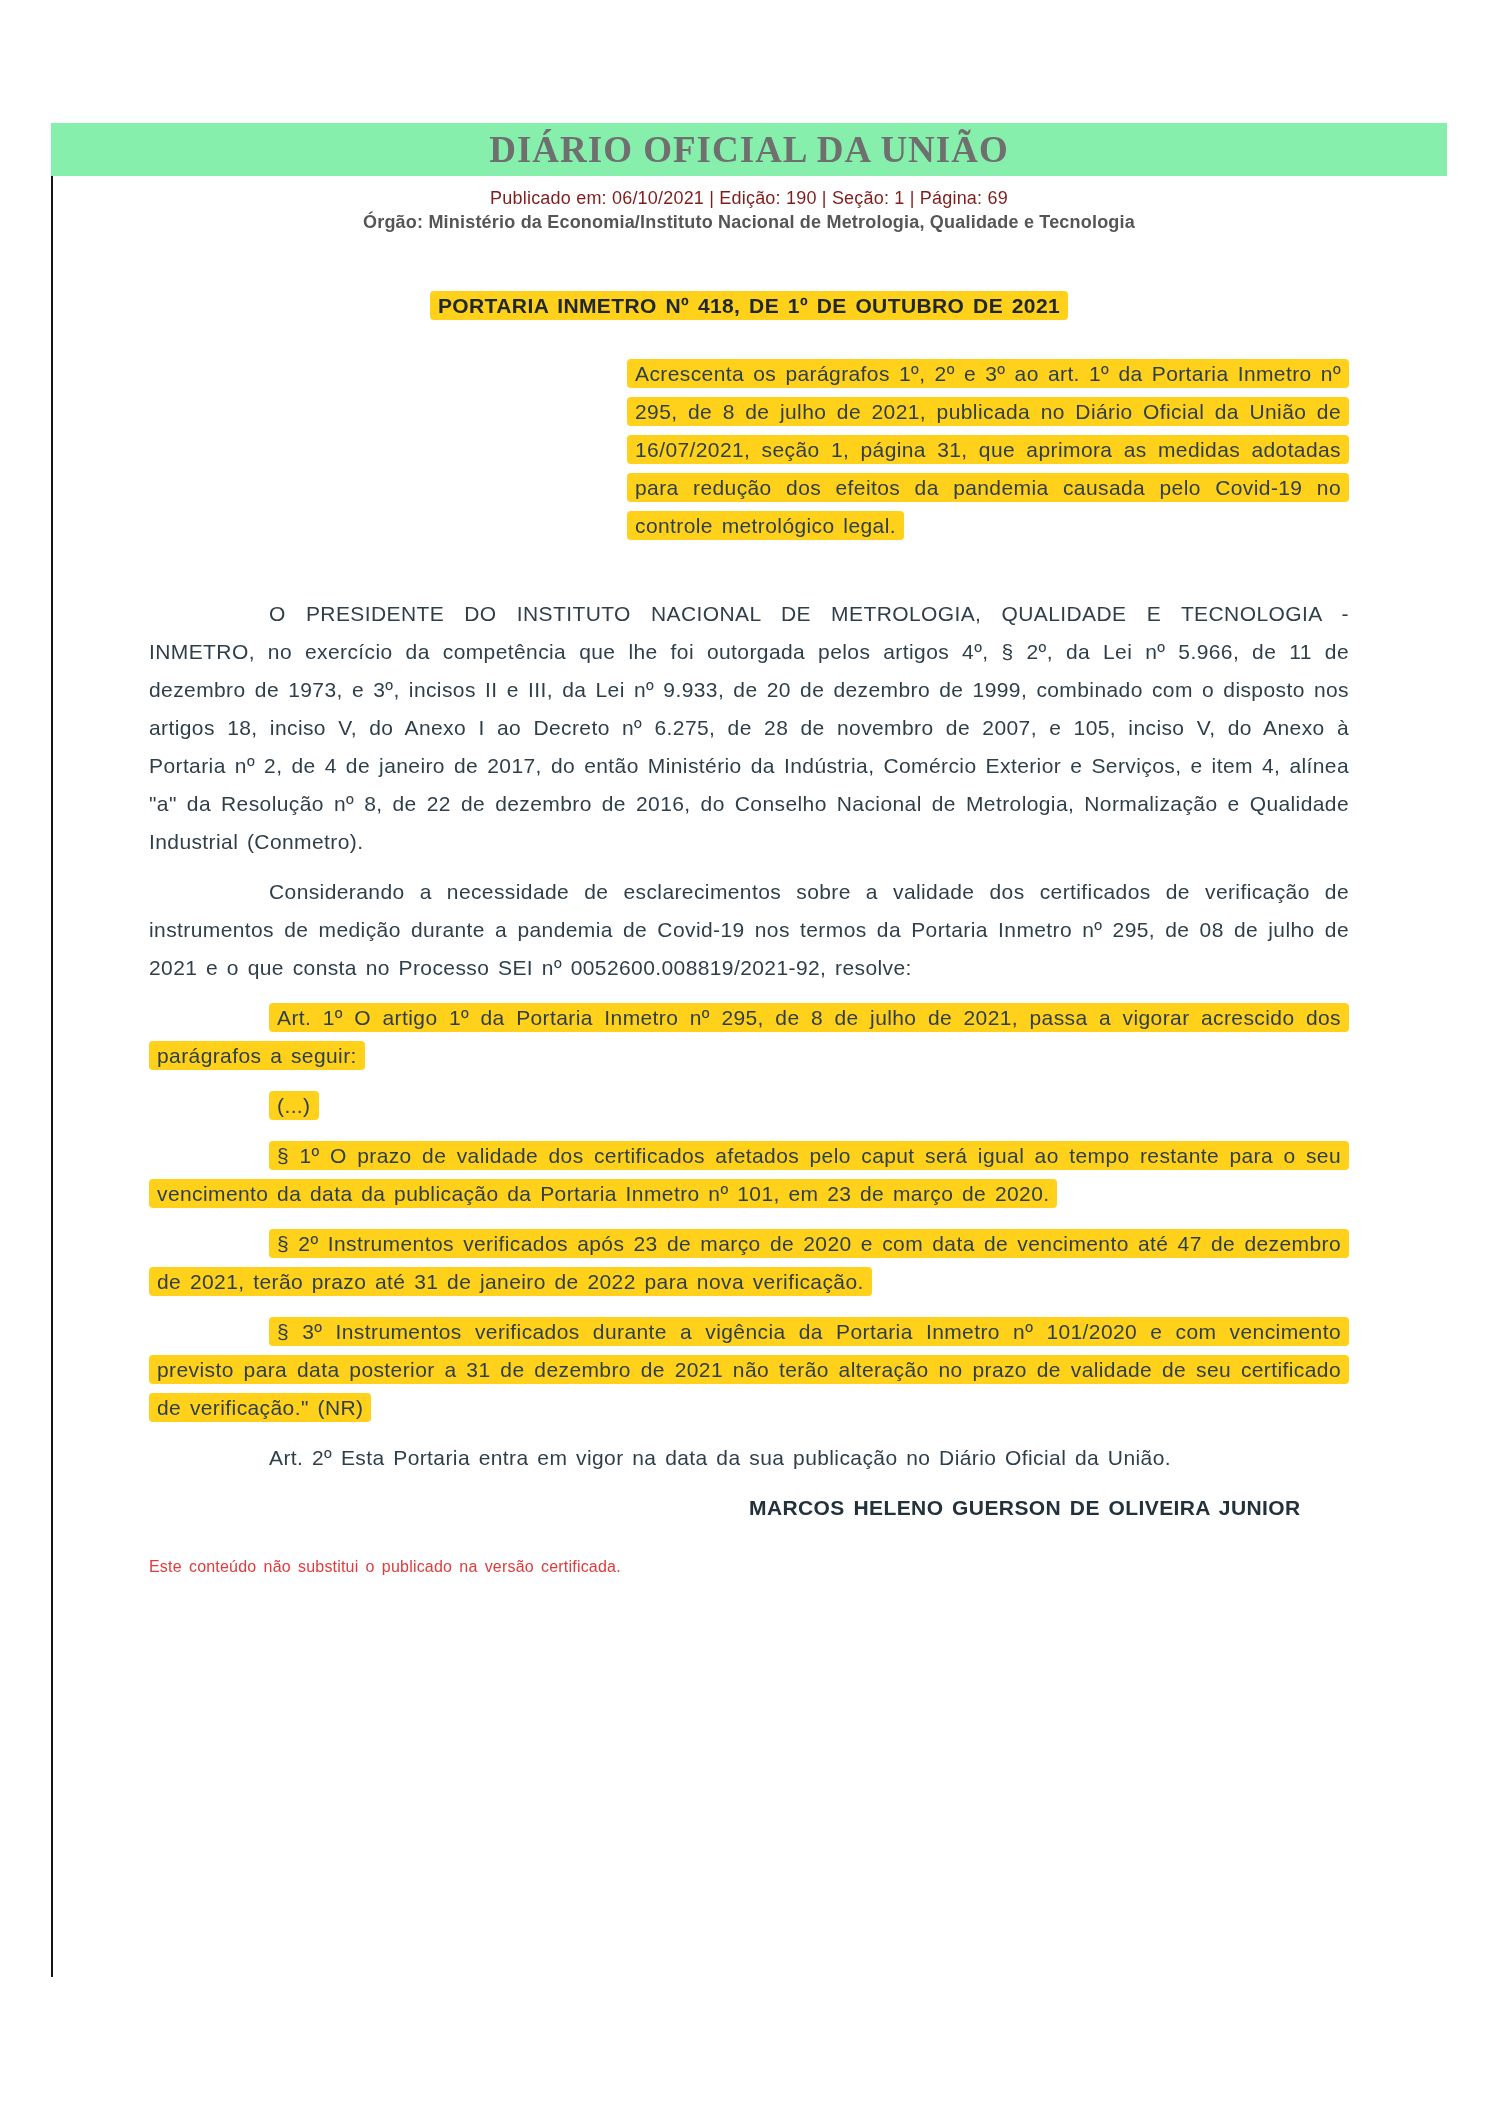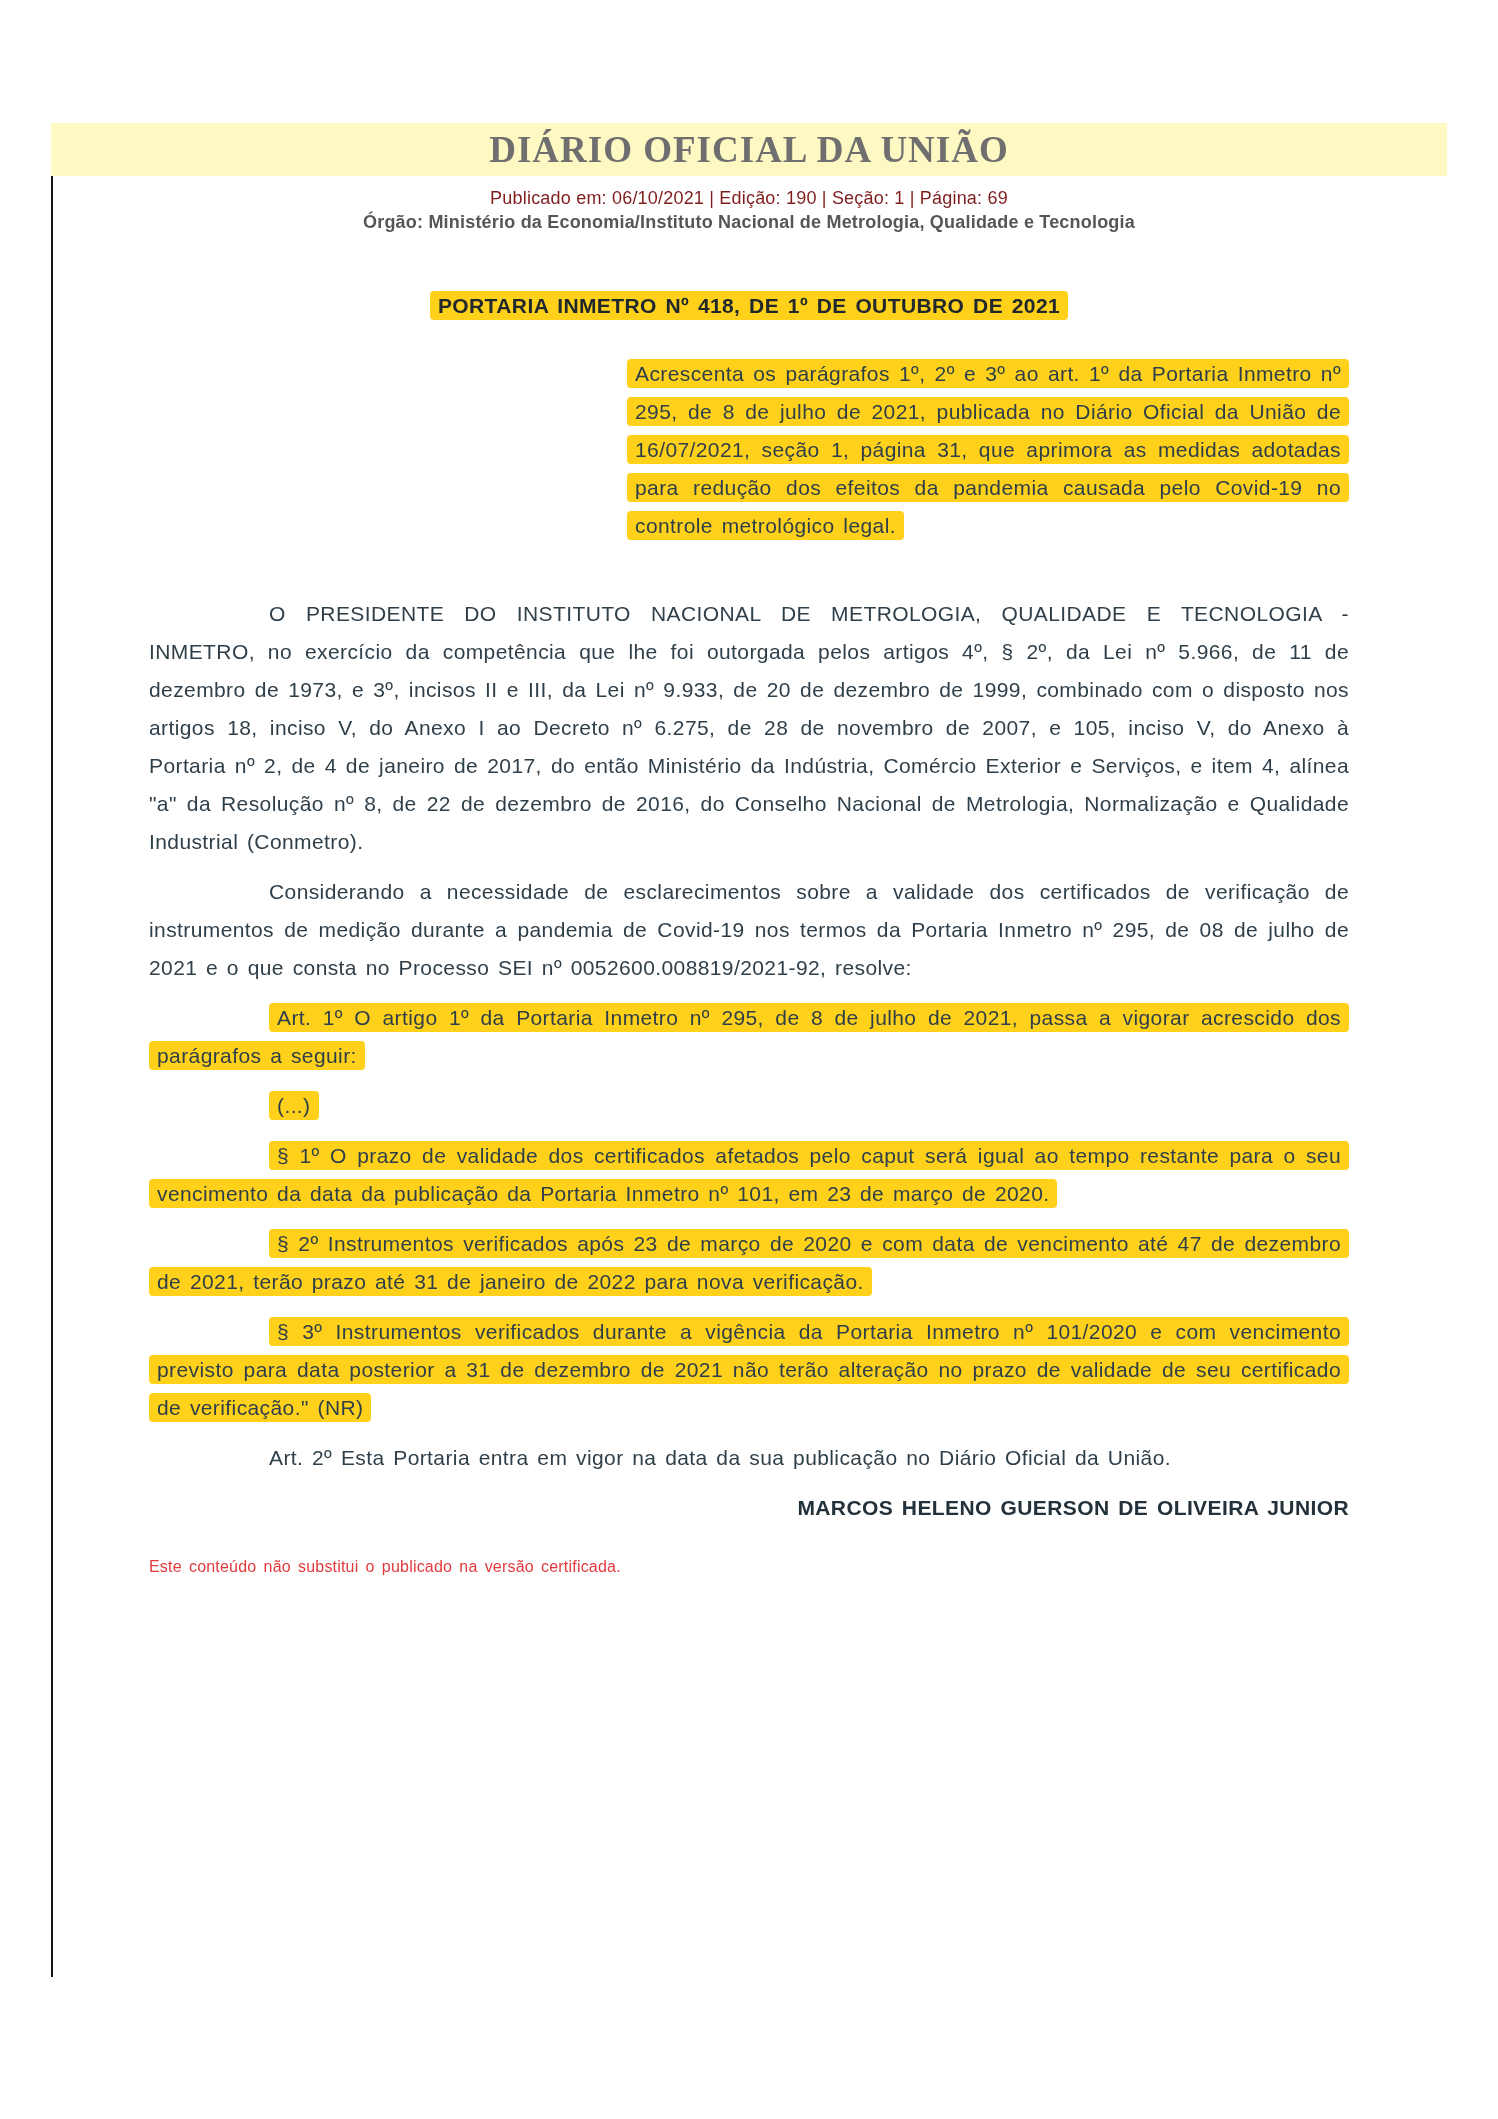--- a/index.html
+++ b/index.html
@@ -8,21 +8,21 @@
     position:relative;
     width:1498px; height:2119px;
     overflow:hidden;
     font-family:"Liberation Sans", sans-serif;
   }
 
   
   .banner {
     position:absolute; left:51px; top:123px;
     width:1396px; height:53px;
-    background:#fef9c3;
+    background:#86efac;
   }
   .banner-title {
     font-family:"Liberation Serif","DejaVu Serif",serif;
     font-weight:bold;
     font-size:37px; line-height:53px;
     color:#6f6f6f;
     letter-spacing:1px;
     text-align:center;
     white-space:nowrap;
   }
@@ -83,21 +83,21 @@
 
   .para {
     text-indent:120px;
     text-align:justify;
     margin-bottom:12px;
   }
 
   .signature {
     margin-left:50%;
     width:50%;
-    text-align:right;
+    text-align:left;
     font-weight:bold;
     color:#23313b;
     margin-top:10px;
   }
 
   .disclaimer {
     margin-top:30px;
     font-size:16px; line-height:20px;
     letter-spacing:0.2px;
     color:#e23a3c;

